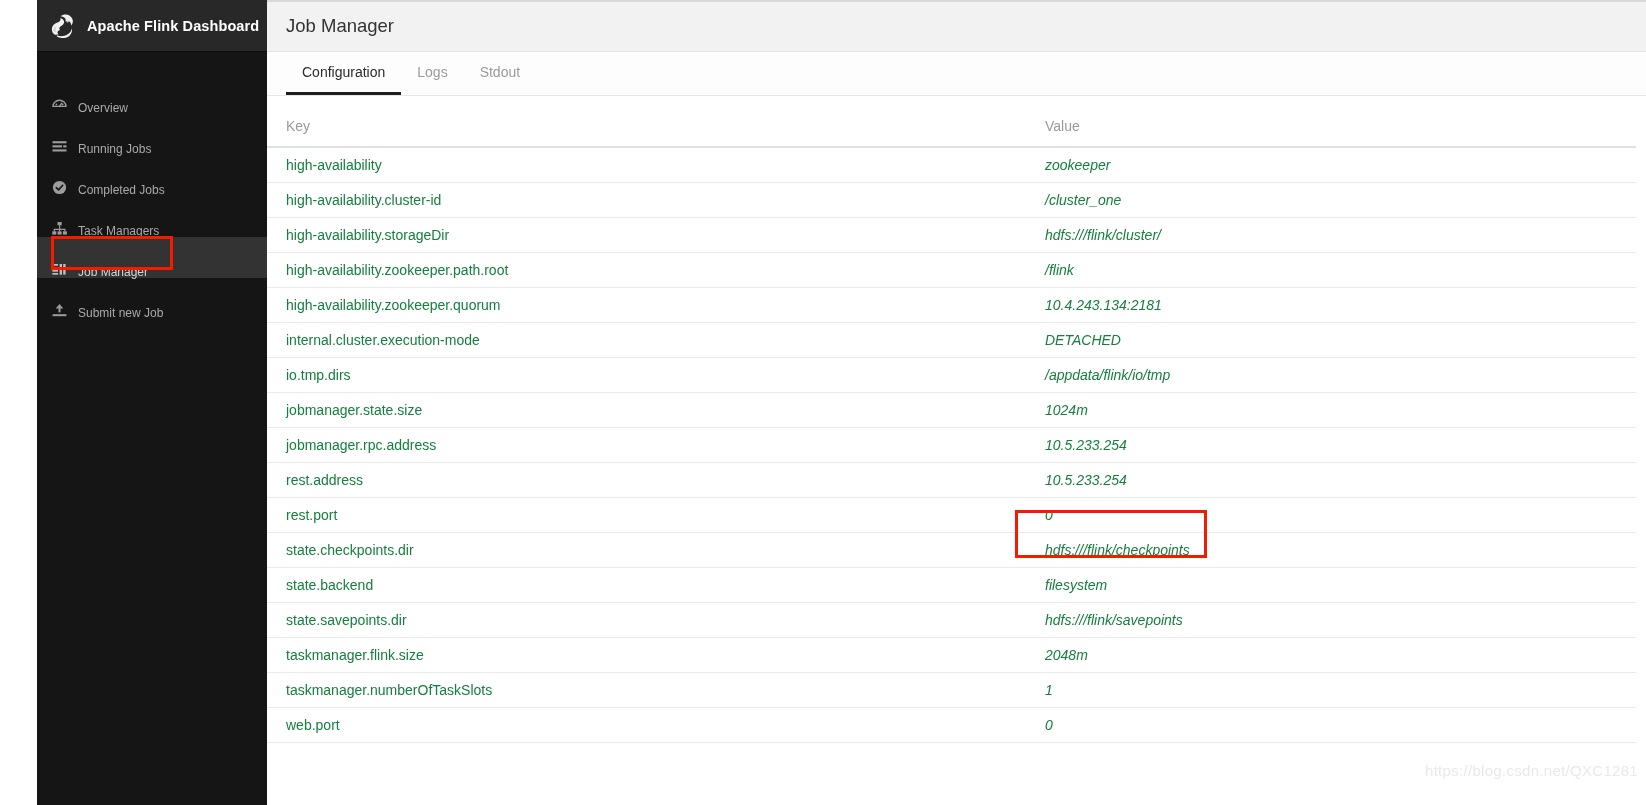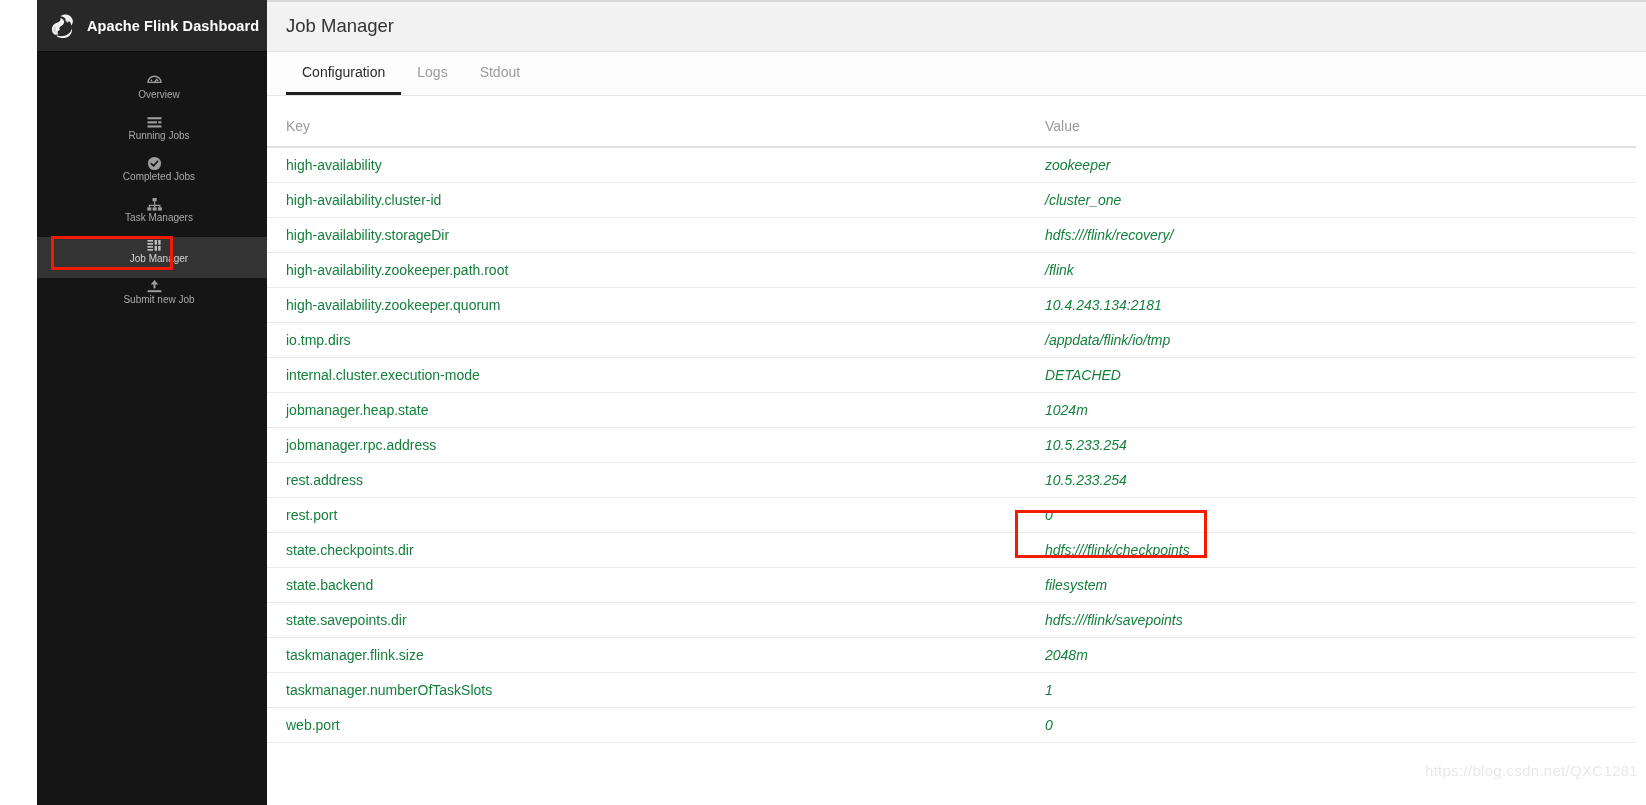--- a/index.html
+++ b/index.html
@@ -47,28 +47,27 @@
     color: #ffffff;
     font-size: 14.5px;
     font-weight: bold;
     letter-spacing: 0.1px;
     white-space: nowrap;
   }
   .nav { padding-top: 21px; }
   .nav-item {
     height: 41px;
     display: flex;
-    align-items: center;
+    align-items: flex-end;
     padding-left: 14px;
     color: #aaaaaa;
-    font-size: 10px;
+    font-size: 12px;
     position: relative;
     cursor: pointer;
     white-space: nowrap;
-    flex-direction: column;
   }
   .nav-item.active {
     background: #333333;
     color: #d6d6d6;
   }
   .nav-icon {
     width: 17px;
     height: 17px;
     margin-right: 10px;
     flex: 0 0 17px;
@@ -355,40 +354,40 @@
           <tr>
             <td class="col-key">high-availability</td>
             <td class="col-value">zookeeper</td>
           </tr>
           <tr>
             <td class="col-key">high-availability.cluster-id</td>
             <td class="col-value">/cluster_one</td>
           </tr>
           <tr>
             <td class="col-key">high-availability.storageDir</td>
-            <td class="col-value">hdfs:///flink/recovery/</td>
+            <td class="col-value">hdfs:///flink/cluster/</td>
           </tr>
           <tr>
             <td class="col-key">high-availability.zookeeper.path.root</td>
             <td class="col-value">/flink</td>
           </tr>
           <tr>
             <td class="col-key">high-availability.zookeeper.quorum</td>
             <td class="col-value">10.4.243.134:2181</td>
           </tr>
           <tr>
+            <td class="col-key">internal.cluster.execution-mode</td>
+            <td class="col-value">DETACHED</td>
+          </tr>
+          <tr>
             <td class="col-key">io.tmp.dirs</td>
             <td class="col-value">/appdata/flink/io/tmp</td>
           </tr>
           <tr>
-            <td class="col-key">internal.cluster.execution-mode</td>
-            <td class="col-value">DETACHED</td>
-          </tr>
-          <tr>
-            <td class="col-key">jobmanager.heap.state</td>
+            <td class="col-key">jobmanager.state.size</td>
             <td class="col-value">1024m</td>
           </tr>
           <tr>
             <td class="col-key">jobmanager.rpc.address</td>
             <td class="col-value">10.5.233.254</td>
           </tr>
           <tr>
             <td class="col-key">rest.address</td>
             <td class="col-value">10.5.233.254</td>
           </tr>

